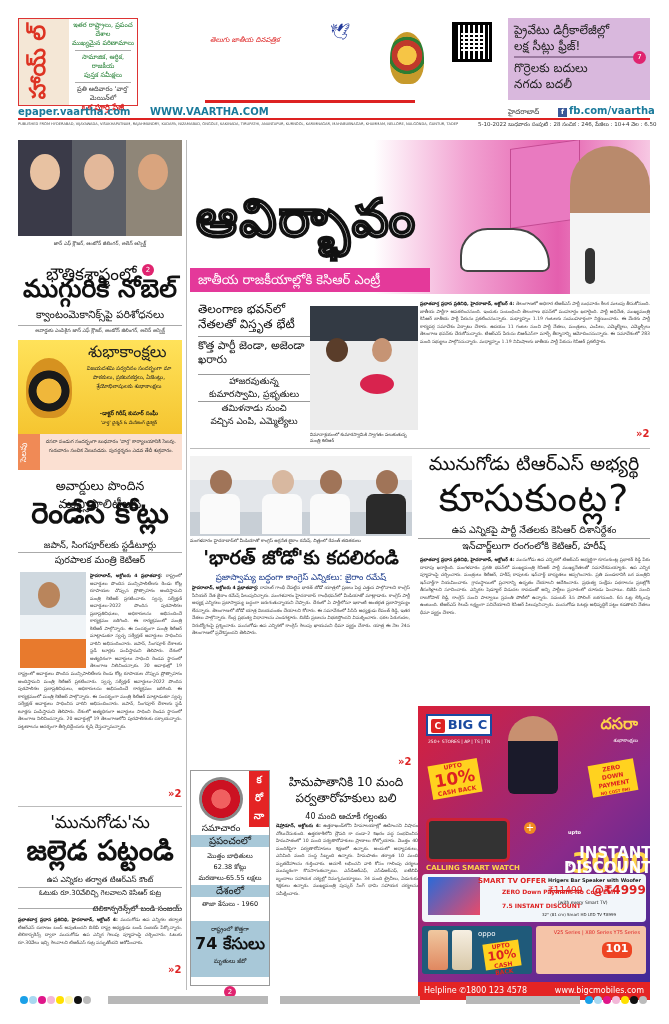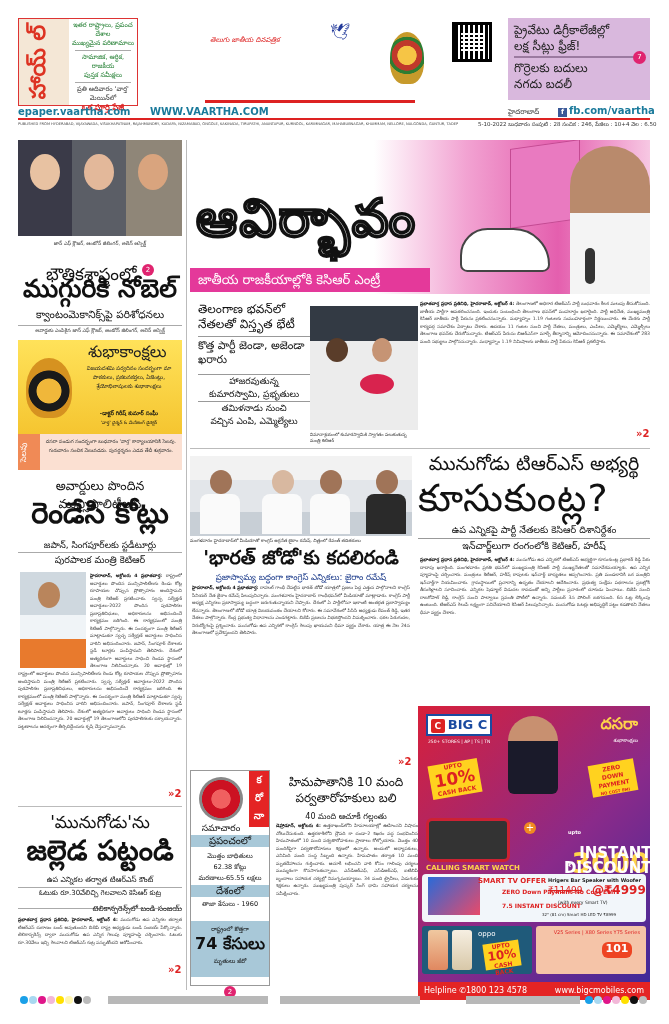--- a/index.html
+++ b/index.html
@@ -91,21 +91,21 @@
 
   .rally-photo { left: 190px; top: 456px; width: 222px; height: 80px; background: linear-gradient(180deg, #f2f2f2 0 30%, #e3e6ea 30% 70%, #c8cfd6 70%); }
   .rally-photo .p { position:absolute; top: 14px; width: 22px; height: 24px; border-radius:50%; background:#a07458; }
   .rally-photo .shirt { position:absolute; top: 38px; width: 40px; height: 40px; background:#fafafa; border-radius: 8px 8px 0 0; }
   .rally-caption { left: 190px; top: 538px; width: 222px; font-size: 4.5px; color: #333; }
   .rally-head { left: 190px; top: 546px; width: 222px; font-size: 19px; font-weight: bold; text-align: center; }
   .rally-sub { left: 190px; top: 572px; width: 222px; font-size: 8.5px; text-align: center; color: #1a3a8a; }
   .rally-body { left: 192px; top: 584px; width: 218px; }
 
   .cand-kicker { left: 418px; top: 452px; width: 232px; font-size: 19px; text-align: center; }
-  .cand-head { left: 418px; top: 476px; width: 232px; font-size: 38px; letter-spacing: 1px; }
+  .cand-head { left: 418px; top: 476px; width: 232px; font-size: 38px; text-align: center; letter-spacing: 1px; }
   .cand-sub1 { left: 418px; top: 524px; width: 232px; font-size: 9.5px; text-align: center; border-bottom: 1px solid #999; }
   .cand-sub2 { left: 418px; top: 540px; width: 232px; font-size: 9.5px; text-align: center; }
   .cand-body { left: 420px; top: 556px; width: 230px; }
 
   
   .corona { left: 190px; top: 770px; width: 80px; height: 216px; border: 1px solid #999; }
   .corona .virus { position:absolute; left: 8px; top: 6px; width: 44px; height: 44px; border-radius: 50%; background: radial-gradient(circle, #f06060 0 30%, #c12 32% 60%, #888 62%); }
   .corona .redtag { position:absolute; right: 0; top: 0; width: 20px; height: 56px; background: #e42424; color:#fff; font-size: 10px; font-weight: bold; text-align:center; line-height: 18px; }
   .corona .label { position:absolute; left: 0; top: 52px; width: 60px; text-align:center; font-size: 9px; }
   .corona .band { position:absolute; left: 0; width: 100%; height: 12px; background: #a8c8d8; font-size: 10px; text-align: center; line-height: 12px; }

